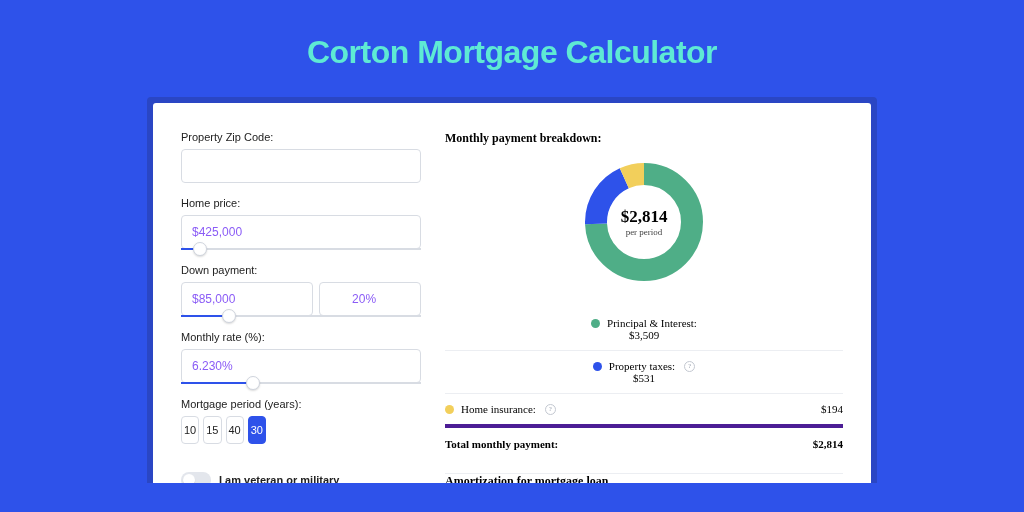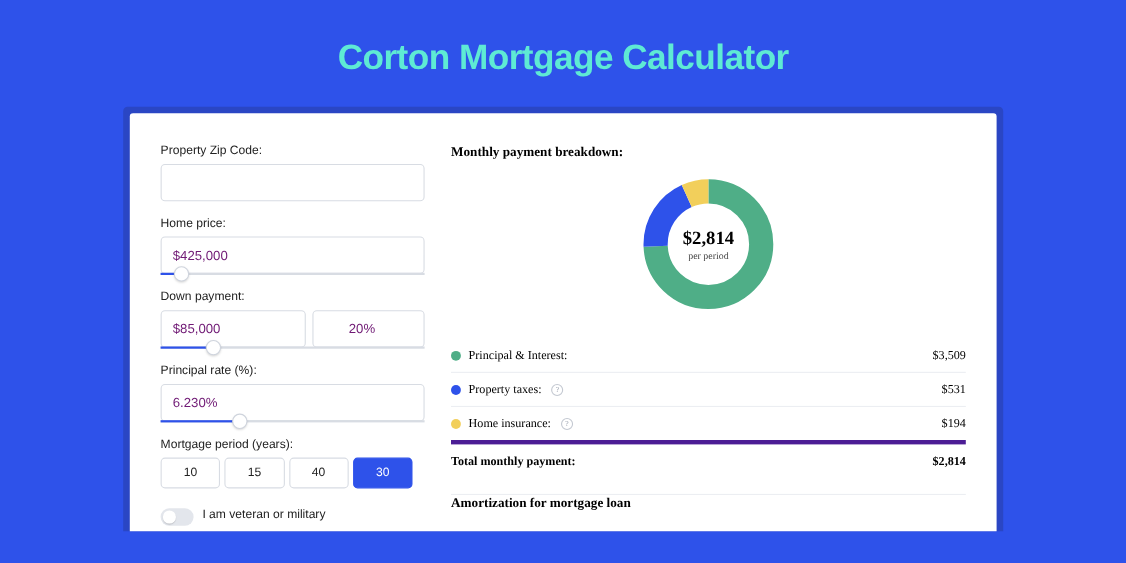--- a/index.html
+++ b/index.html
@@ -16,21 +16,21 @@
 }
 .hdr h1 {
   color: #5eead4;
   font-size: 32px;
   font-weight: 800;
   letter-spacing: -0.5px;
 }
 .panel-wrap {
   background: #2a46c4;
   margin: 0 auto;
-  width: 800px;
+  width: 730px;
   padding: 6px 6px 0;
   border-radius: 4px 4px 0 0;
 }
 .panel {
   background: #fff;
   border-radius: 3px 3px 0 0;
   display: flex;
   padding: 28px 28px 0;
   height: 380px;
   overflow: hidden;
@@ -43,21 +43,21 @@
   color: #222;
   margin-bottom: 6px;
   display: block;
 }
 .inp {
   width: 100%;
   border: 1px solid #d8dce3;
   border-radius: 4px;
   padding: 9px 10px;
   font-size: 12px;
-  color: #701a75;
+  color: #8b5cf6;
 }
 .field { margin-bottom: 14px; }
 .slider-rail {
   position: relative;
   height: 2px;
   background: #d8dce3;
   margin-top: -1px;
 }
 .slider-fill {
   position: absolute;
@@ -74,32 +74,32 @@
   top: -6px;
   box-shadow: 0 1px 2px rgba(0,0,0,.15);
 }
 .row2 { display: flex; gap: 6px; }
 .row2 .inp:first-child { flex: 1.9; }
 .row2 .inp:last-child { flex: 1; padding-left: 32px; }
 .periods { display: flex; gap: 4px; }
 .period {
   border: 1px solid #d8dce3;
   border-radius: 4px;
-  padding: 7px 20px;
+  padding: 7px 2px;
   font-size: 11px;
   color: #222;
   cursor: pointer;
   background: #fff;
 }
 .period.active {
   background: #2e52ea;
   border-color: #2e52ea;
   color: #fff;
 }
-.toggle-row { display: flex; align-items: flex-start; gap: 8px; margin-top: 18px; }
+.toggle-row { display: flex; align-items: center; gap: 8px; margin-top: 28px; font-weight: bold; }
 .toggle {
   width: 30px; height: 16px;
   background: #e3e6ec;
   border-radius: 8px;
   position: relative;
 }
 .toggle::after {
   content: "";
   position: absolute;
   width: 12px; height: 12px;
@@ -118,21 +118,21 @@
   align-items: center; justify-content: center;
 }
 .donut-val { font-size: 17px; font-weight: 800; }
 .donut-sub { font-size: 9px; color: #444; }
 .legend { margin-top: 16px; }
 .legline {
   display: flex; align-items: center; justify-content: space-between;
   padding: 9px 0;
   font-size: 11px;
 }
-.legline.border { border-bottom: 1px solid #eceef2; }
+.legline.border { border-bottom: 1px solid #eceef2; flex-direction: column; }
 .legline .left { display: flex; align-items: center; gap: 7px; }
 .dot { width: 9px; height: 9px; border-radius: 50%; display: inline-block; }
 .info {
   width: 11px; height: 11px; border: 1px solid #c3c8d1; border-radius: 50%;
   display: inline-flex; align-items: center; justify-content: center;
   font-size: 7px; color: #9aa1af; margin-left: 2px;
 }
 .total { font-weight: 700; border-top: 4px solid #4c1d95; padding-top: 10px; }
 .amort { border-top: 1px solid #eceef2; margin-top: 14px; }
 </style>
@@ -168,21 +168,21 @@
           <input class="inp" value="$85,000" style="">
           <input class="inp" value="20%" style="">
         </div>
         <div class="slider-rail">
           <div class="slider-fill" style="width:20%"></div>
           <div class="slider-thumb" style="left:calc(20% - 7px)"></div>
         </div>
       </div>
 
       <div class="field">
-        <label class="lbl">Principal rate (%):</label>
+        <label class="lbl">Monthly rate (%):</label>
         <input class="inp" value="6.230%" style="">
         <div class="slider-rail">
           <div class="slider-fill" style="width:30%"></div>
           <div class="slider-thumb" style="left:calc(30% - 7px)"></div>
         </div>
       </div>
 
       <div class="field">
         <label class="lbl">Mortgage period (years):</label>
         <div class="periods" id="periods">

